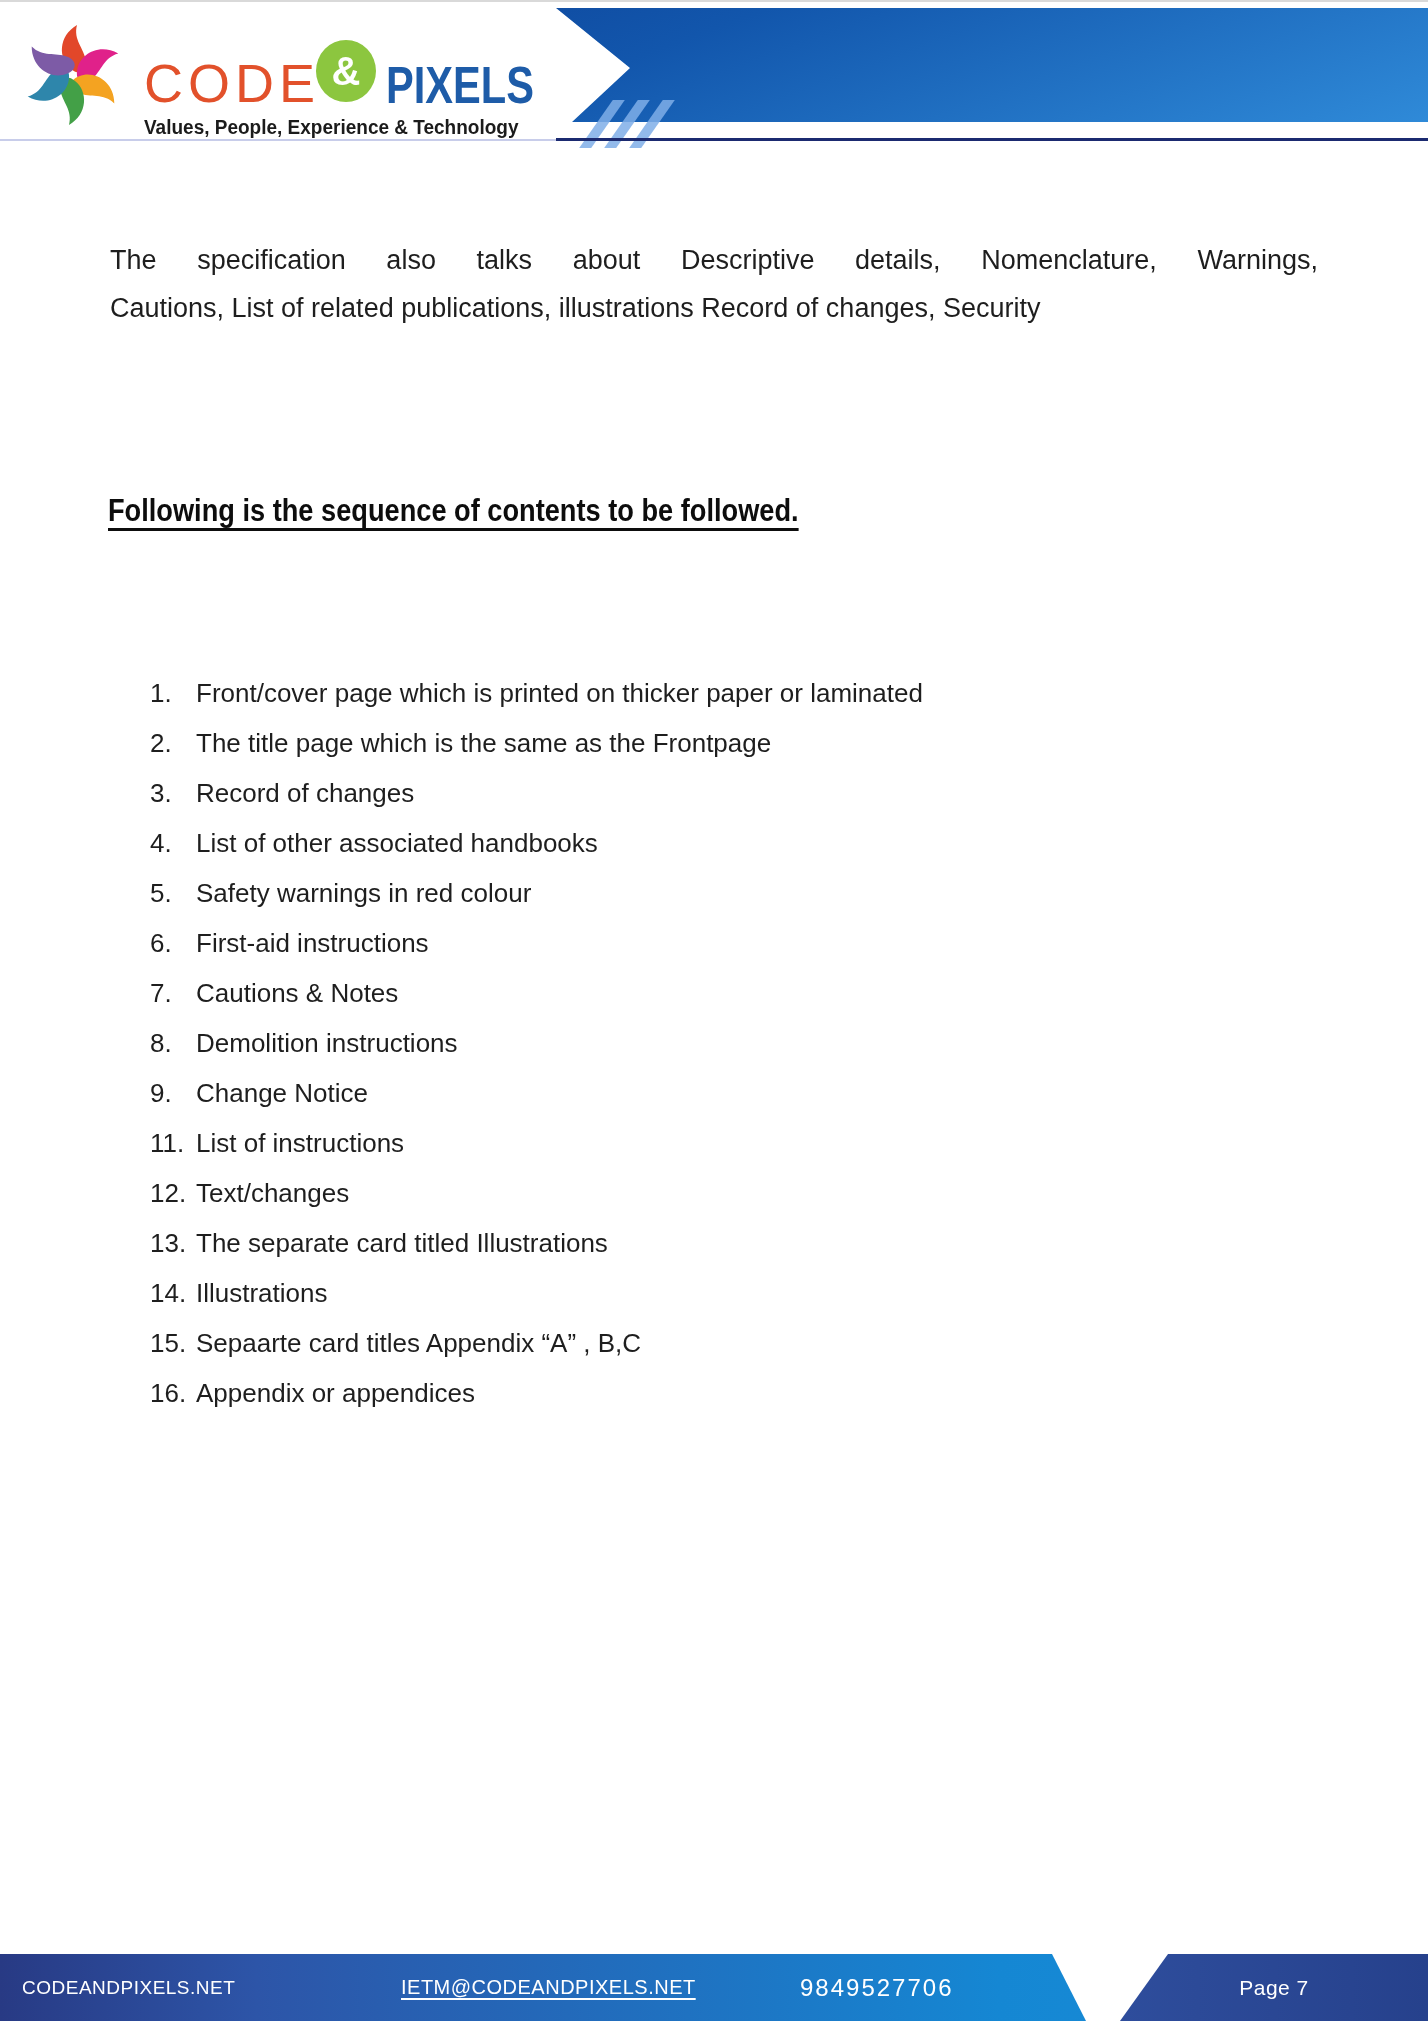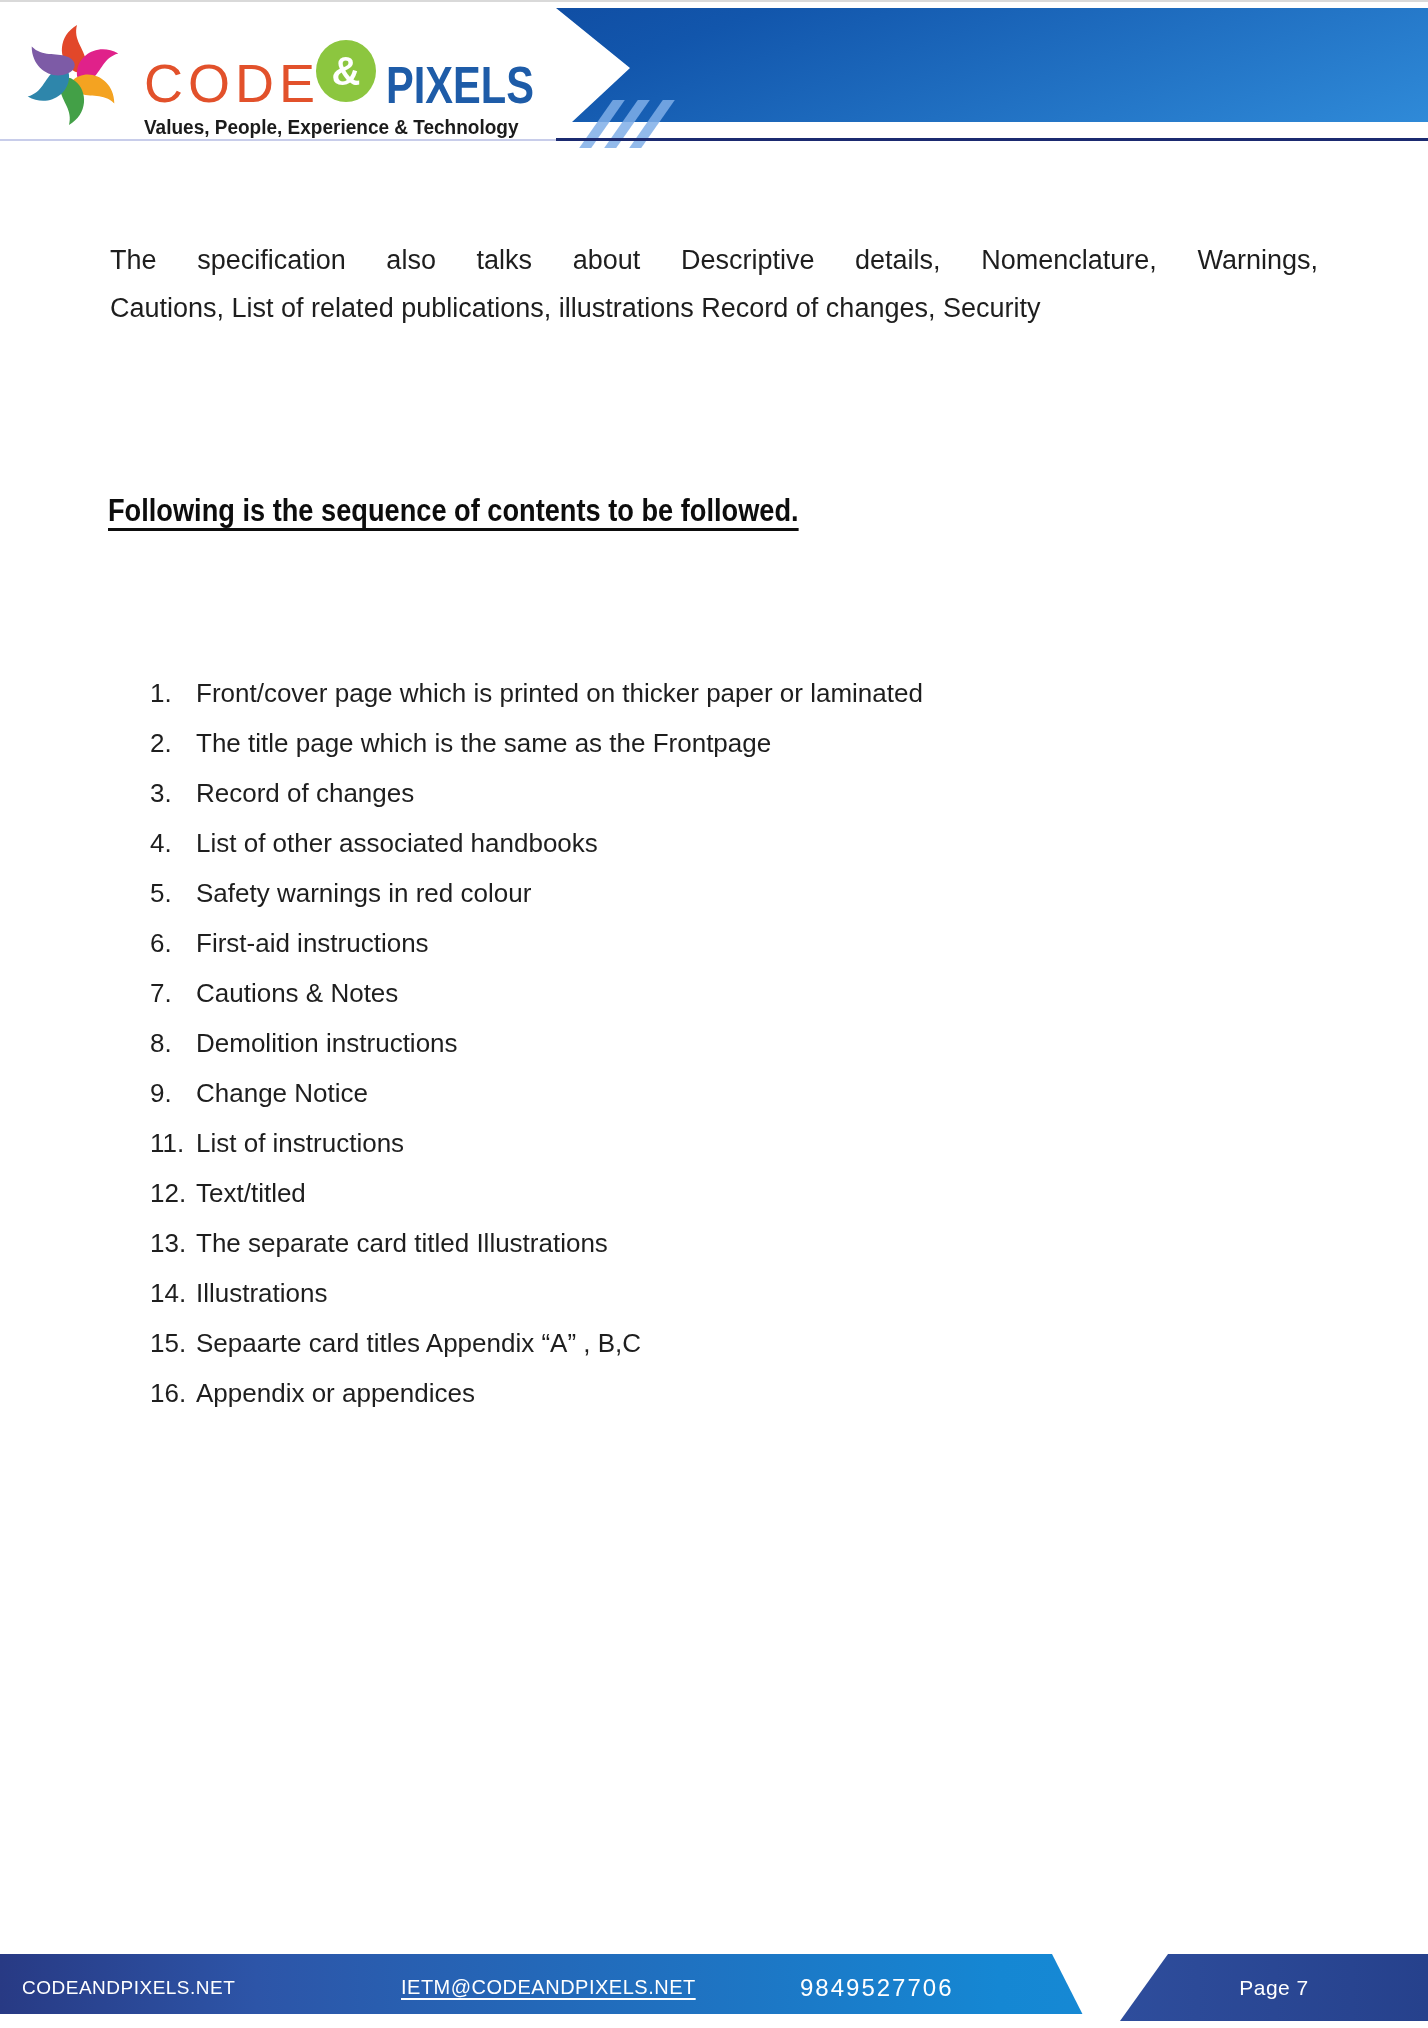--- a/index.html
+++ b/index.html
@@ -35,21 +35,21 @@
   .pline:last-child{text-align:left;text-align-last:left;}
   #section-heading{position:absolute;left:108px;top:492px;color:#0d0d0d;font-size:32px;font-weight:bold;
      transform:scaleX(.85);transform-origin:left;white-space:nowrap;
      text-decoration:underline;text-decoration-thickness:3px;text-underline-offset:7px;}
   #contents-list{position:absolute;left:150px;top:668px;margin:0;padding:0;list-style:none;
      color:var(--text);font-size:26px;}
   #contents-list li{display:flex;height:50px;line-height:50px;}
   #contents-list .num{width:46px;flex:none;}
   #contents-list .txt{white-space:nowrap;}
   
-  #footer{position:absolute;left:0;top:1954px;width:1428px;height:60px;}
+  #footer{position:absolute;left:0;top:1954px;width:1428px;height:67px;}
   #footer-bar{position:absolute;inset:0;
      background:linear-gradient(90deg,var(--footer_navy) 0%,#2d55a8 18%,var(--footer_blue) 70%,#1b8fd9 100%);
      clip-path:polygon(0 0,1052px 0,1086px 67px,0 67px);}
   #footer-page-seg{position:absolute;left:1120px;top:0;width:308px;height:67px;
      background:linear-gradient(90deg,var(--footer_page_bg) 0%,#26418c 100%);
      clip-path:polygon(48px 0,308px 0,308px 67px,0 67px);}
   .ftext{position:absolute;top:0;height:67px;line-height:67px;color:#fff;white-space:nowrap;}
   #footer-site{left:22px;font-size:19px;letter-spacing:.5px;}
   #footer-email{left:401px;font-size:20px;letter-spacing:.5px;text-decoration:underline;text-underline-offset:4px;color:#fff;}
   #footer-phone{left:800px;font-size:24px;letter-spacing:2px;}
@@ -147,21 +147,21 @@
         </li>
 
 
         <li>
           <span class="num">11.</span>
           <span class="txt">List of instructions</span>
         </li>
 
         <li>
           <span class="num">12.</span>
-          <span class="txt">Text/titled</span>
+          <span class="txt">Text/changes</span>
         </li>
 
         <li>
           <span class="num">13.</span>
           <span class="txt">The separate card titled Illustrations</span>
         </li>
 
         <li>
           <span class="num">14.</span>
           <span class="txt">Illustrations</span>

